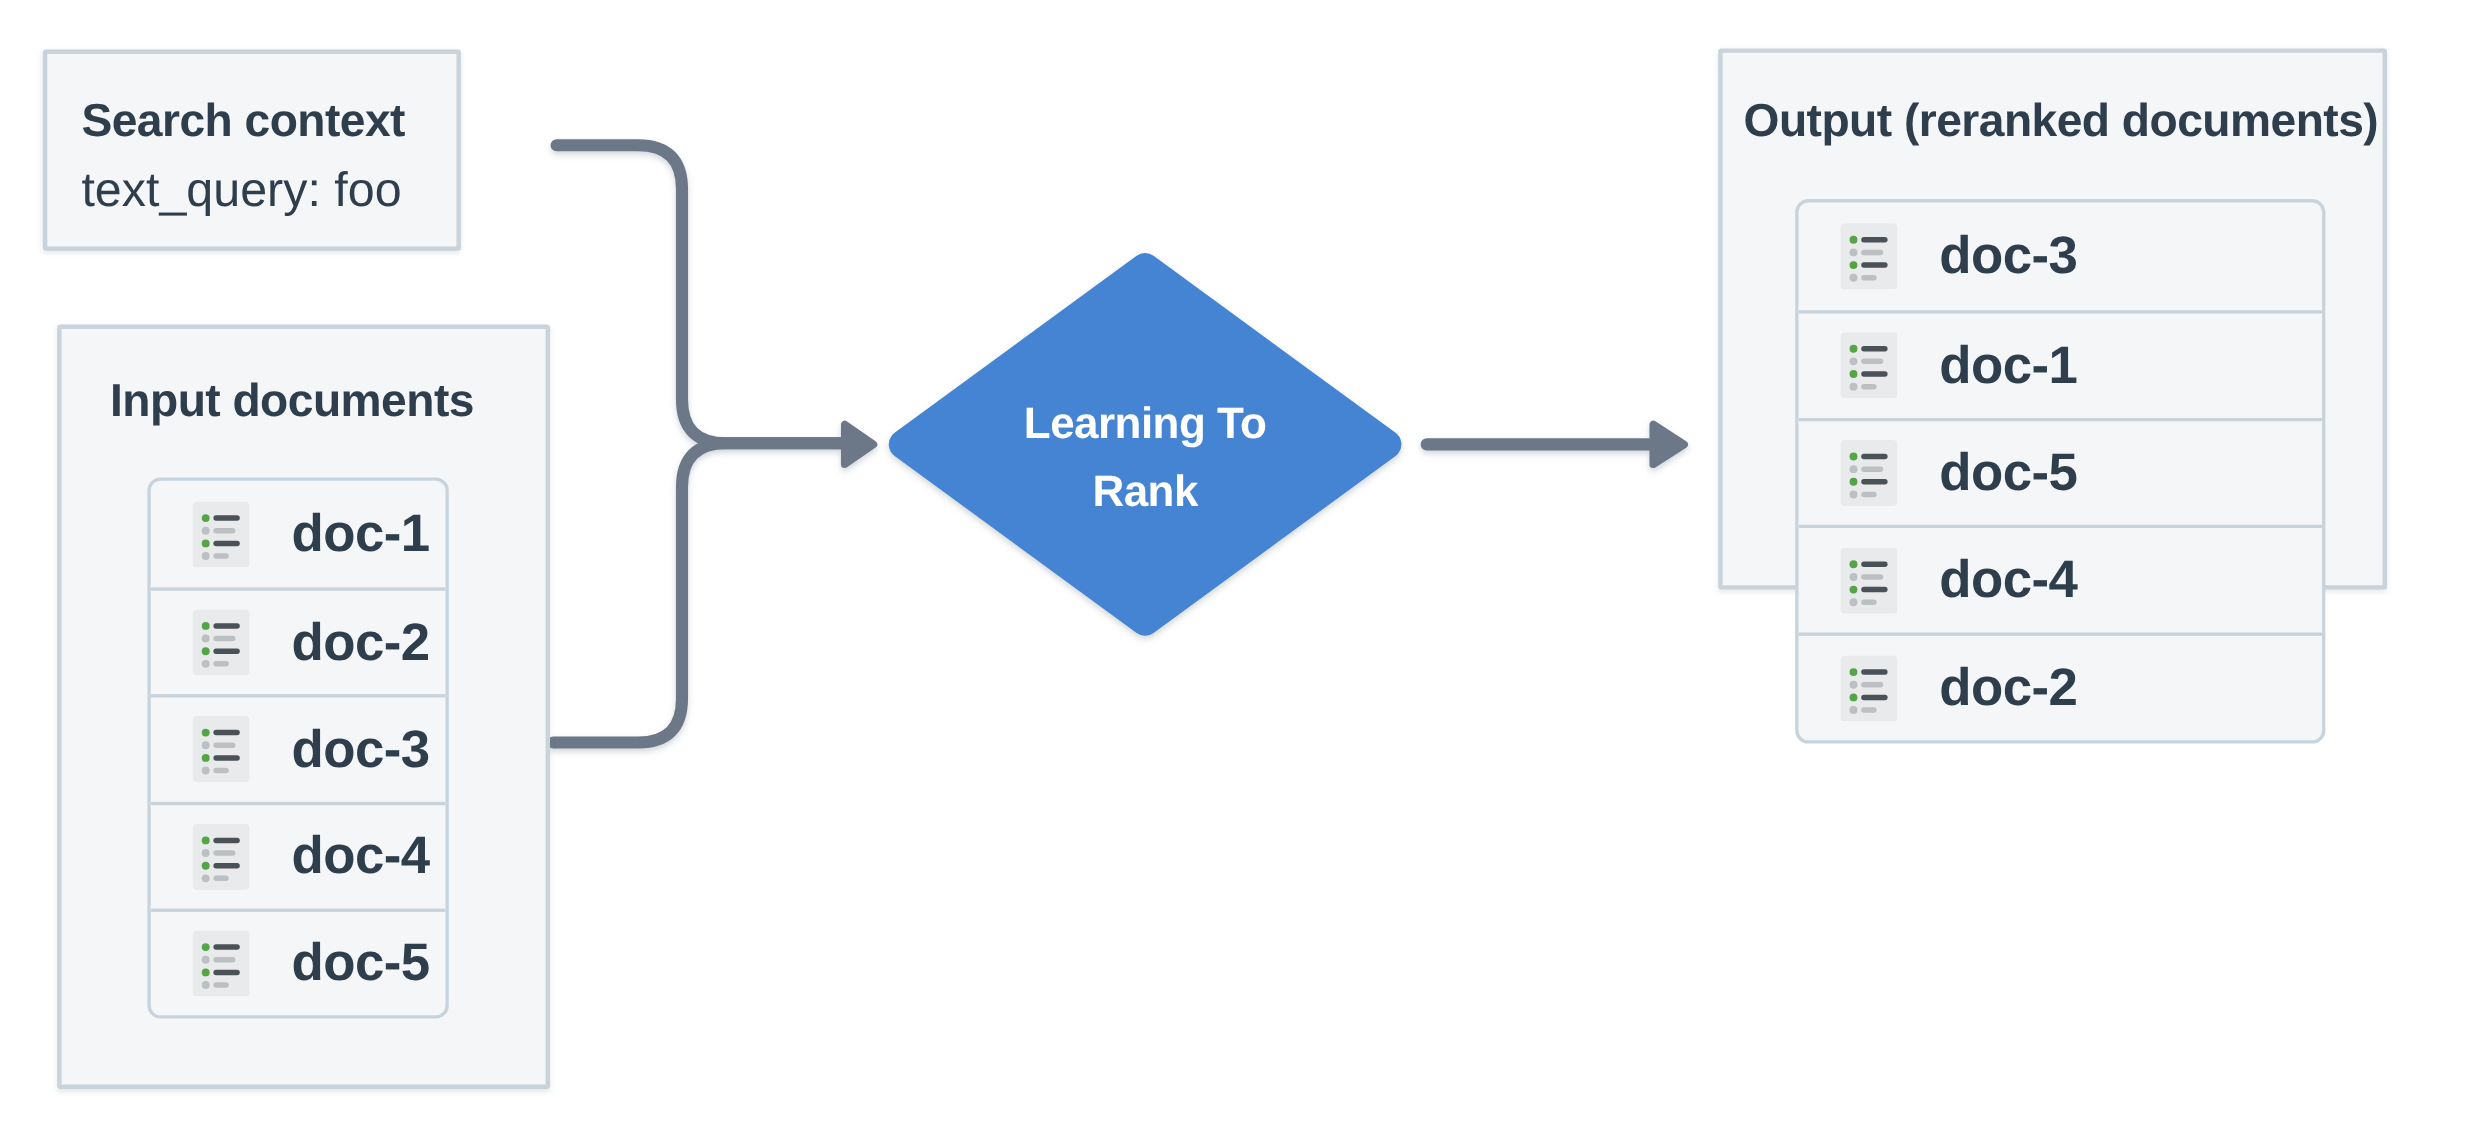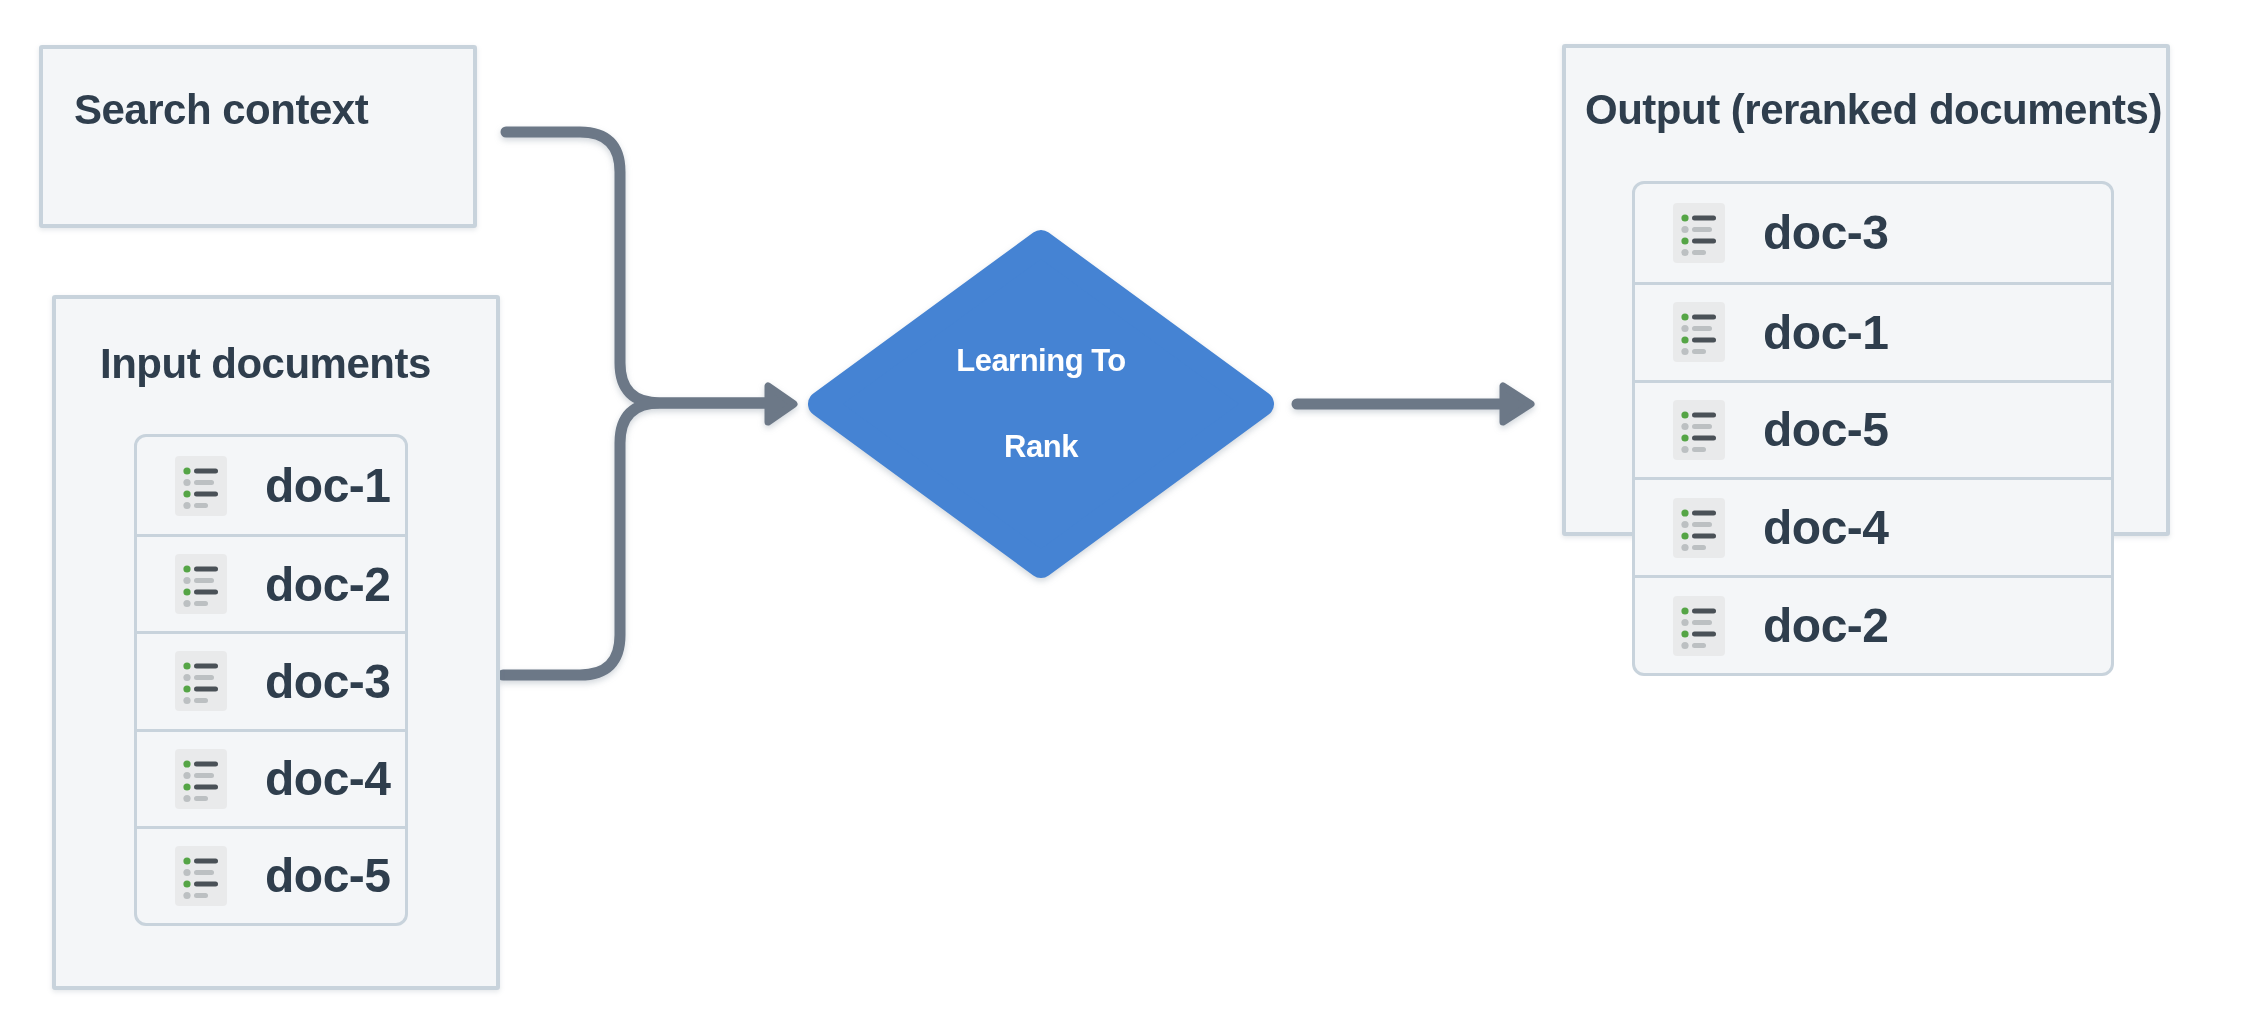--- a/index.html
+++ b/index.html
@@ -12,43 +12,43 @@
   body{
     width:2256px;height:1034px;position:relative;overflow:hidden;
     font-family:"Liberation Sans","DejaVu Sans",sans-serif;color:var(--text_dark);
   }
   .panel{
     position:absolute;background:var(--box_bg);
     border:4px solid var(--box_border);border-radius:3px;
     box-shadow:0 2px 5px rgba(110,125,145,.18);
   }
   .panel-title{font-weight:bold;font-size:42px;line-height:54px;letter-spacing:-.5px;}
-  #search-box{left:39px;top:45px;width:438px;height:183px;padding:34px 30px 0 31px;}
+  #search-box{left:39px;top:45px;width:380px;height:183px;padding:34px 30px 0 31px;}
   #search-box .query{font-size:44px;line-height:56px;font-weight:normal;margin-top:8px;}
   #input-box{left:52px;top:295px;width:448px;height:695px;padding:38px 0 0 44px;}
   #output-box{left:1562px;top:44px;width:608px;height:492px;padding:35px 0 0 15px;text-align:center;}
   .doc-list{
     background:var(--box_bg);border:3px solid var(--box_border);border-radius:12px;
     overflow:hidden;
   }
   #input-box .doc-list{position:absolute;left:78px;top:135px;width:274px;height:492px;}
   #output-box .doc-list{position:absolute;left:66px;top:133px;width:482px;height:495px;text-align:left;}
   .doc-row{
     display:flex;align-items:center;height:20%;
     padding-left:38px;gap:38px;
   }
   .doc-row + .doc-row{border-top:3px solid var(--box_border);}
   .doc-label{font-weight:bold;font-size:48px;letter-spacing:-.5px;}
   .doc-icon{flex:0 0 auto;display:block;}
   #connector-svg{position:absolute;left:0;top:0;
     filter:drop-shadow(0 3px 3px rgba(95,110,130,.28));}
   #diamond-label{
     position:absolute;left:841px;top:330px;width:400px;height:148px;
-    display:flex;flex-direction:column;align-items:center;justify-content:space-between;
-    color:#fff;font-weight:bold;font-size:31px;line-height:62px;letter-spacing:-.5px;
+    display:flex;flex-direction:column;align-items:center;justify-content:flex-end;
+    color:#fff;font-weight:bold;font-size:40px;line-height:62px;letter-spacing:-.5px;
     text-align:center;
   }
 </style>
 </head>
 <body>
 
 <svg id="connector-svg" width="2256" height="1034" viewBox="0 0 2256 1034">
 
   <path d="M 506 132 H 580 Q 620 132 620 172 V 363 Q 620 403 660 403 H 766" fill="none" stroke="var(--arrow_gray)" stroke-width="11" stroke-linecap="round"></path>
 
@@ -57,20 +57,21 @@
   <polygon points="768,386 768,422 794,404" fill="var(--arrow_gray)" stroke="var(--arrow_gray)" stroke-width="7" stroke-linejoin="round"></polygon>
 
   <polygon points="821,404 1041,243 1261,404 1041,565" fill="var(--diamond_blue)" stroke="var(--diamond_blue)" stroke-width="26" stroke-linejoin="round"></polygon>
 
   <path d="M 1297 404 H 1501" fill="none" stroke="var(--arrow_gray)" stroke-width="11" stroke-linecap="round"></path>
   <polygon points="1503,386 1503,422 1531,404" fill="var(--arrow_gray)" stroke="var(--arrow_gray)" stroke-width="7" stroke-linejoin="round"></polygon>
 </svg>
 
 <div class="panel" id="search-box">
   <div class="panel-title">Search context</div>
+  <div class="query">text_query: foo</div>
 </div>
 
 <div class="panel" id="input-box">
   <div class="panel-title">Input documents</div>
   <div class="doc-list">
 
       <div class="doc-row">
         <svg class="doc-icon" width="52" height="60" viewBox="0 0 52 60">
           <rect x="0" y="0" width="52" height="60" rx="4" style="fill:var(--icon_bg)"></rect>
           <circle cx="12" cy="15" r="3.6" style="fill:var(--icon_green)"></circle>

